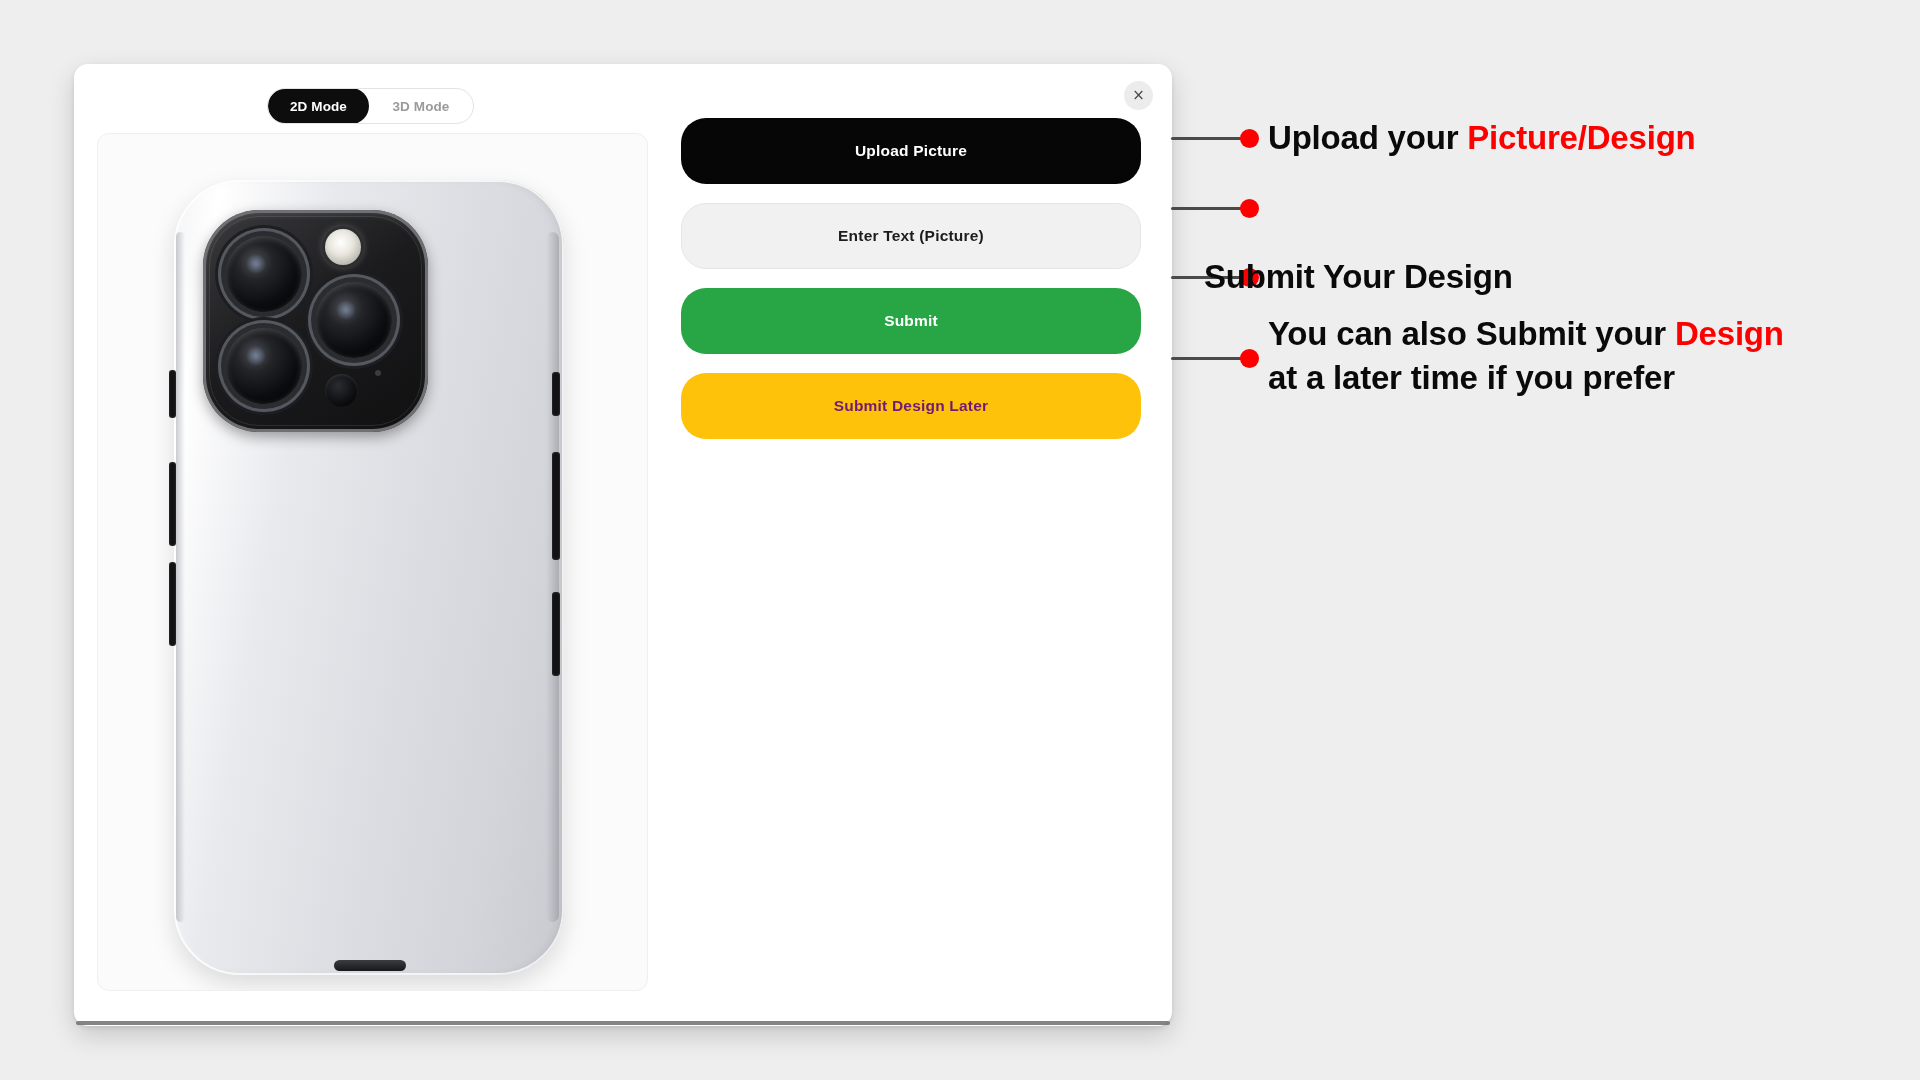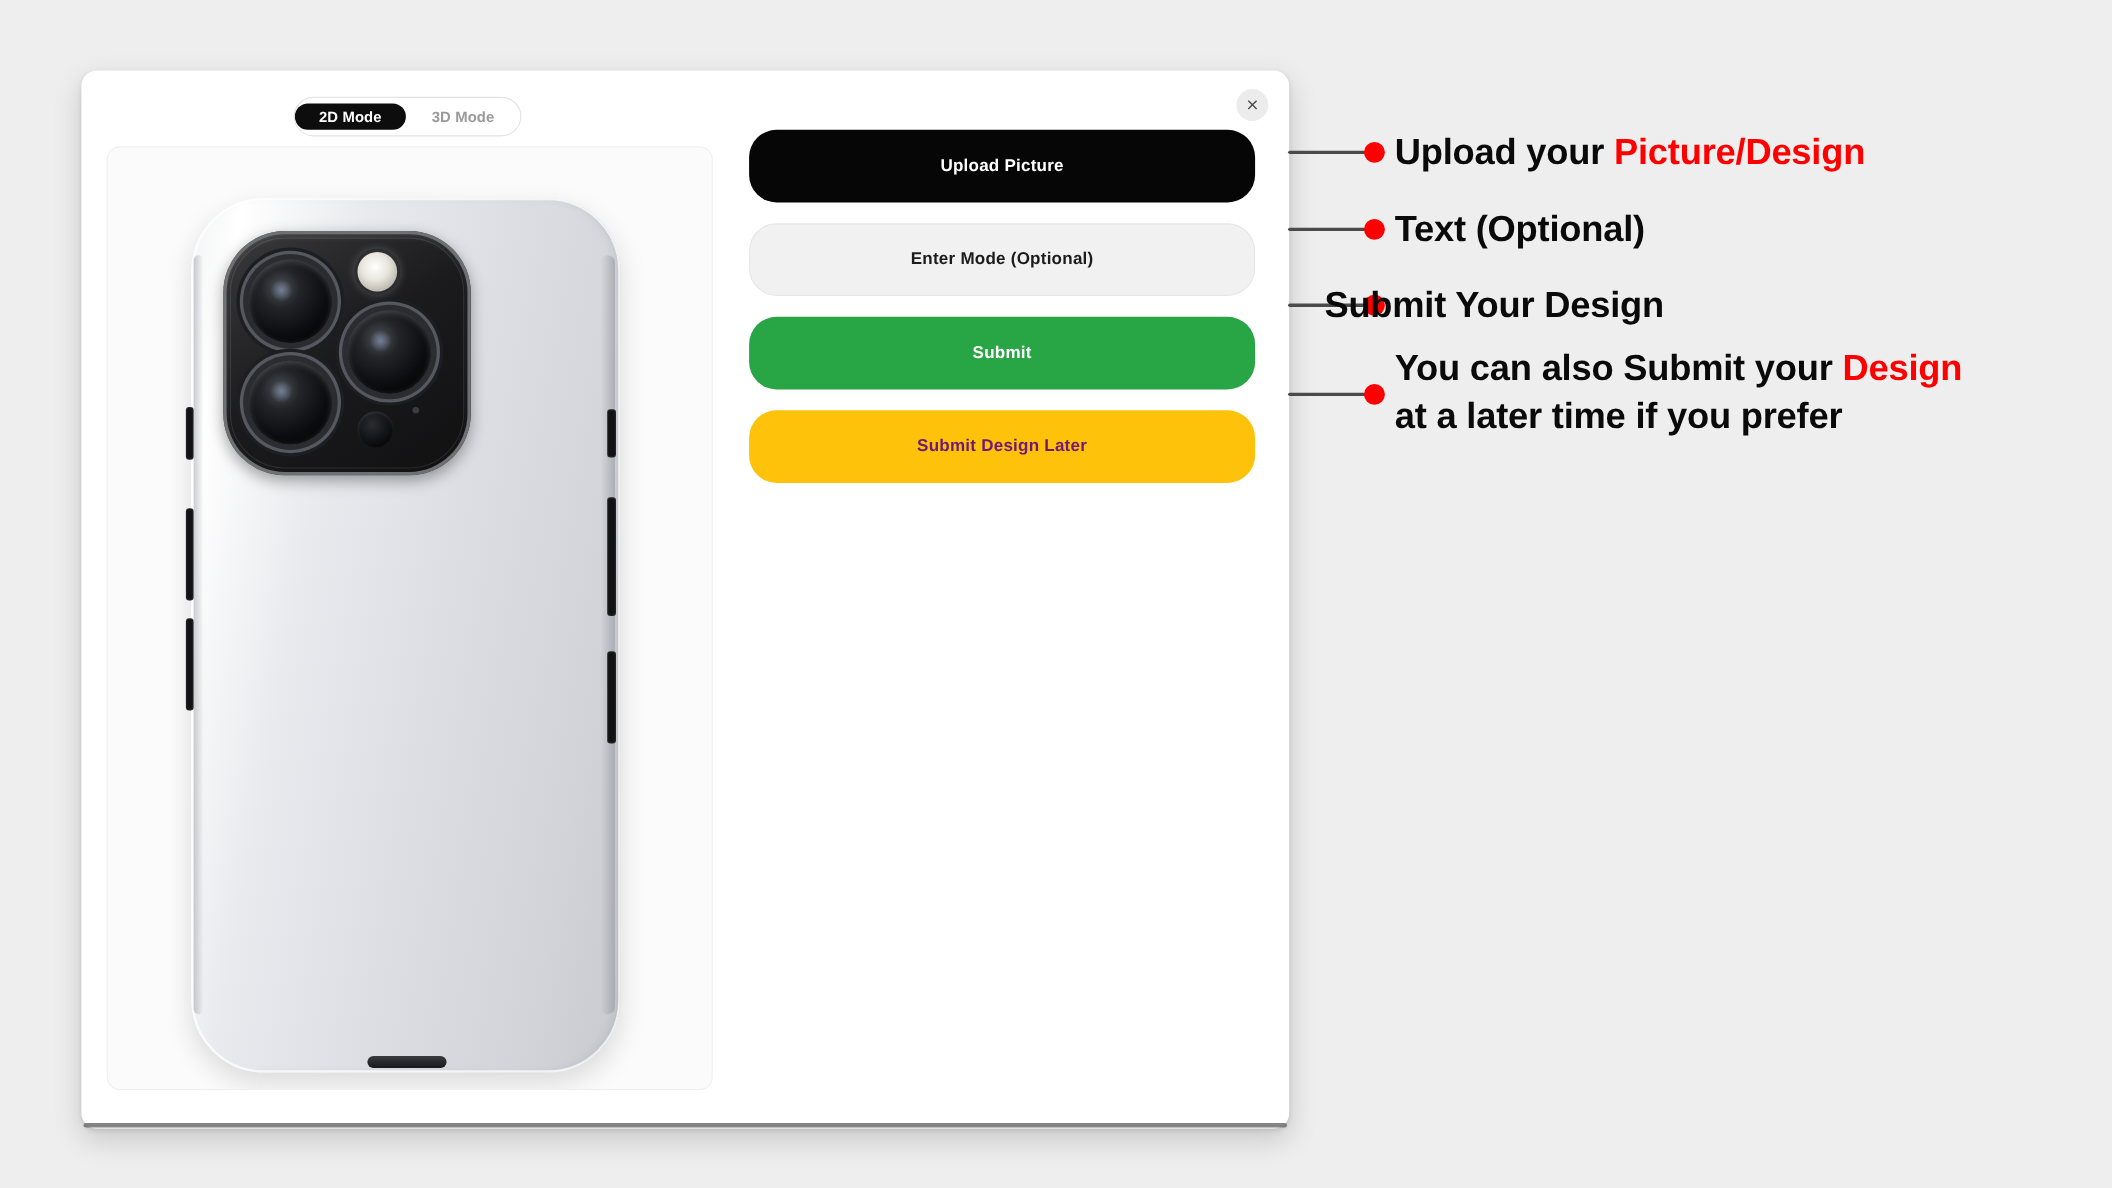--- a/index.html
+++ b/index.html
@@ -35,21 +35,21 @@
     left: 267px; top: 88px;
     display: flex;
     align-items: center;
     height: 36px;
     background: #ffffff;
     border: 1px solid #e3e3e3;
     border-radius: 18px;
     overflow: hidden;
   }
   .mode-tab {
-    height: 24px;
+    height: 36px;
     display: flex; align-items: center; justify-content: center;
     padding: 0 22px;
     font-size: 13.5px;
     font-weight: 700;
     letter-spacing: .1px;
     white-space: nowrap;
     cursor: pointer;
   }
   .mode-tab.active {
     background: #0d0d0d;
@@ -328,34 +328,33 @@
       <div class="btn-cut cut-voldown"></div>
       <div class="btn-cut cut-camctl"></div>
       <div class="btn-cut cut-power"></div>
       <div class="btn-cut cut-extra"></div>
       <div class="port-cut"></div>
     </div>
   </div>
 
   <div class="actions">
     <button class="act-btn act-upload">Upload Picture</button>
-    <button class="act-btn act-text">Enter Mode (Optional)</button>
+    <button class="act-btn act-text">Enter Text (Picture)</button>
     <button class="act-btn act-submit">Submit</button>
     <button class="act-btn act-later">Submit Design Later</button>
   </div>
 
   <div class="annotations">
 
     <div class="leader a1-line"></div>
     <div class="dot a1-dot"></div>
     <div class="anno-text a1-text"><span>Upload your </span><span class="hl">Picture/Design</span></div>
 
     <div class="leader a2-line"></div>
     <div class="dot a2-dot"></div>
-    <div class="anno-text a2-text"><span>Text (Optional)</span></div>
 
     <div class="leader a3-line"></div>
     <div class="dot a3-dot"></div>
     <div class="anno-text a3-text"><span>Submit Your Design</span></div>
 
     <div class="leader a4-line"></div>
     <div class="dot a4-dot"></div>
     <div class="anno-text a4-text"><span>You can also Submit your </span><span class="hl">Design</span><br><span>at a later time if you prefer</span></div>
 
   </div>

